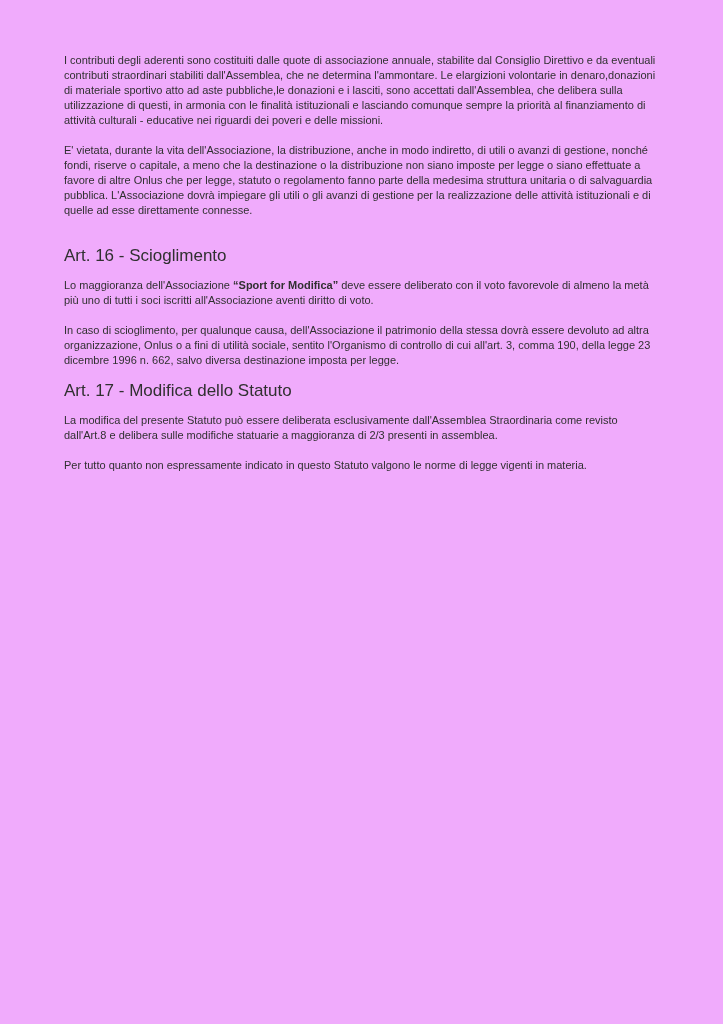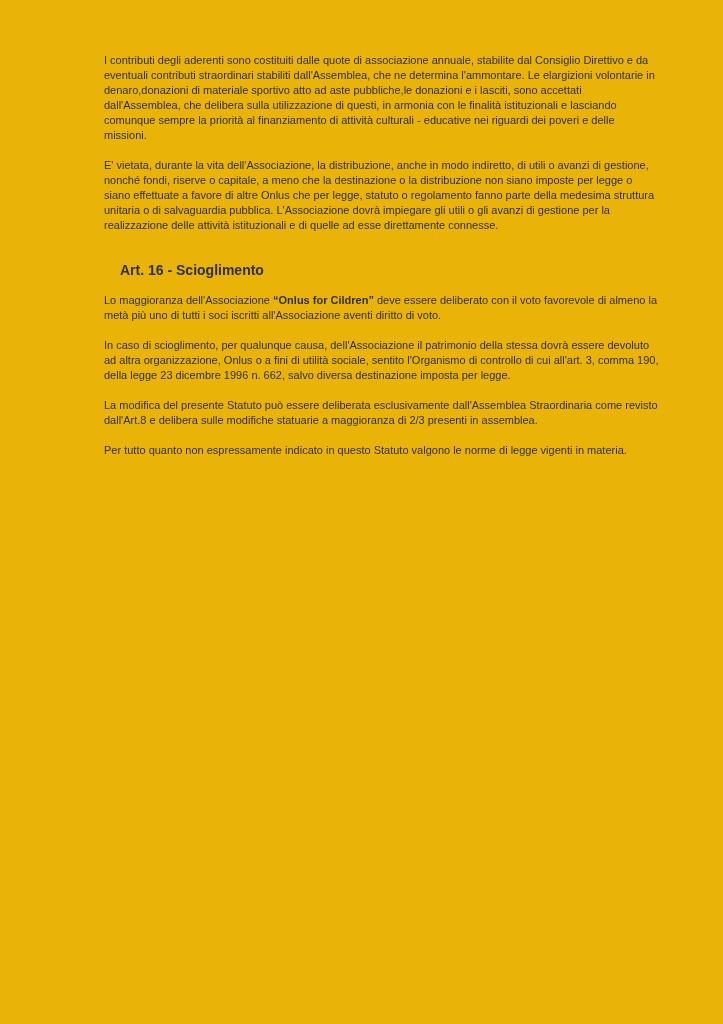--- a/index.html
+++ b/index.html
@@ -11,58 +11,59 @@
     height: 1024px;
     background: #ffffff;
     overflow: hidden;
     font-family: "Liberation Sans", "DejaVu Sans", sans-serif;
     color: #303030;
   }
   .page {
     box-sizing: border-box;
     width: 723px;
     height: 1024px;
-    padding: 53px 63px 0 104px;
-    background: #eab308;
+    padding: 53px 63px 0 64px;
+    background: #f0abfc;
   }
   .para {
     font-size: 11px;
     line-height: 15px;
     margin: 0 0 15px 0;
     font-weight: normal;
     text-align: left;
   }
   .heading {
-    font-size: 14px;
+    font-size: 17px;
     line-height: 15px;
-    margin: 0 0 15px 16px;
-    font-weight: bold;
+    margin: 0 0 15px 0;
+    font-weight: normal;
   }
   
   .extra-gap {
     margin-top: 30px;
   }
   .bold-inline {
     font-weight: bold;
   }
 </style>
 </head>
 <body>
 
 <main class="page">
 
   <p class="para">I contributi degli aderenti sono costituiti dalle quote di associazione annuale, stabilite dal Consiglio Direttivo e da eventuali contributi straordinari stabiliti dall'Assemblea, che ne determina l'ammontare. Le elargizioni volontarie in denaro,donazioni di materiale sportivo atto ad aste pubbliche,le donazioni e i lasciti, sono accettati dall'Assemblea, che delibera sulla utilizzazione di questi, in armonia con le finalità istituzionali e lasciando comunque sempre la priorità al finanziamento di attività culturali - educative nei riguardi dei poveri e delle missioni.</p>
 
   <p class="para">E' vietata, durante la vita dell'Associazione, la distribuzione, anche in modo indiretto, di utili o avanzi di gestione, nonché fondi, riserve o capitale, a meno che la destinazione o la distribuzione non siano imposte per legge o siano effettuate a favore di altre Onlus che per legge, statuto o regolamento fanno parte della medesima struttura unitaria o di salvaguardia pubblica. L'Associazione dovrà impiegare gli utili o gli avanzi di gestione per la realizzazione delle attività istituzionali e di quelle ad esse direttamente connesse.</p>
 
   <p class="heading extra-gap">Art. 16 - Scioglimento</p>
 
-  <p class="para"><span>Lo maggioranza dell'Associazione </span><span class="bold-inline">“Onlus for Cildren”</span><span> deve essere deliberato con il voto favorevole di almeno la metà più uno di tutti i soci iscritti all'Associazione aventi diritto di voto.</span></p>
+  <p class="para"><span>Lo maggioranza dell'Associazione </span><span class="bold-inline">“Sport for Modifica”</span><span> deve essere deliberato con il voto favorevole di almeno la metà più uno di tutti i soci iscritti all'Associazione aventi diritto di voto.</span></p>
 
   <p class="para">In caso di scioglimento, per qualunque causa, dell'Associazione il patrimonio della stessa dovrà essere devoluto ad altra organizzazione, Onlus o a fini di utilità sociale, sentito l'Organismo di controllo di cui all'art. 3, comma 190, della legge 23 dicembre 1996 n. 662, salvo diversa destinazione imposta per legge.</p>
 
+  <p class="heading">Art. 17 - Modifica dello Statuto</p>
 
   <p class="para">La modifica del presente Statuto può essere deliberata esclusivamente dall'Assemblea Straordinaria come revisto dall'Art.8 e delibera sulle modifiche statuarie a maggioranza di 2/3 presenti in assemblea.</p>
 
 
   <p class="para">Per tutto quanto non espressamente indicato in questo Statuto valgono le norme di legge vigenti in materia.</p>
 
 </main>
 
 </body></html>

